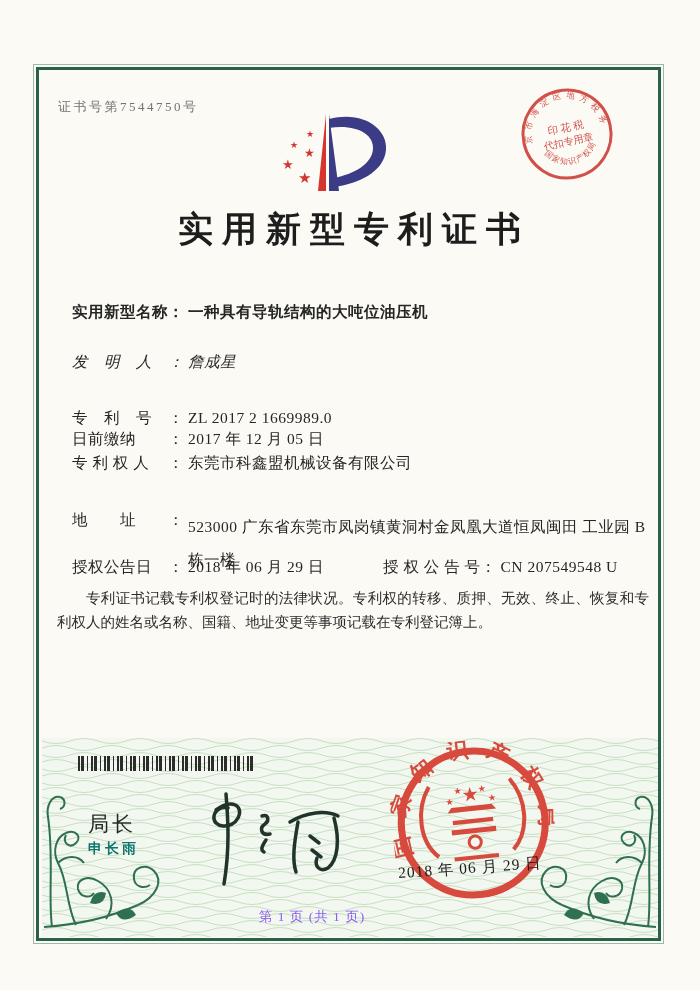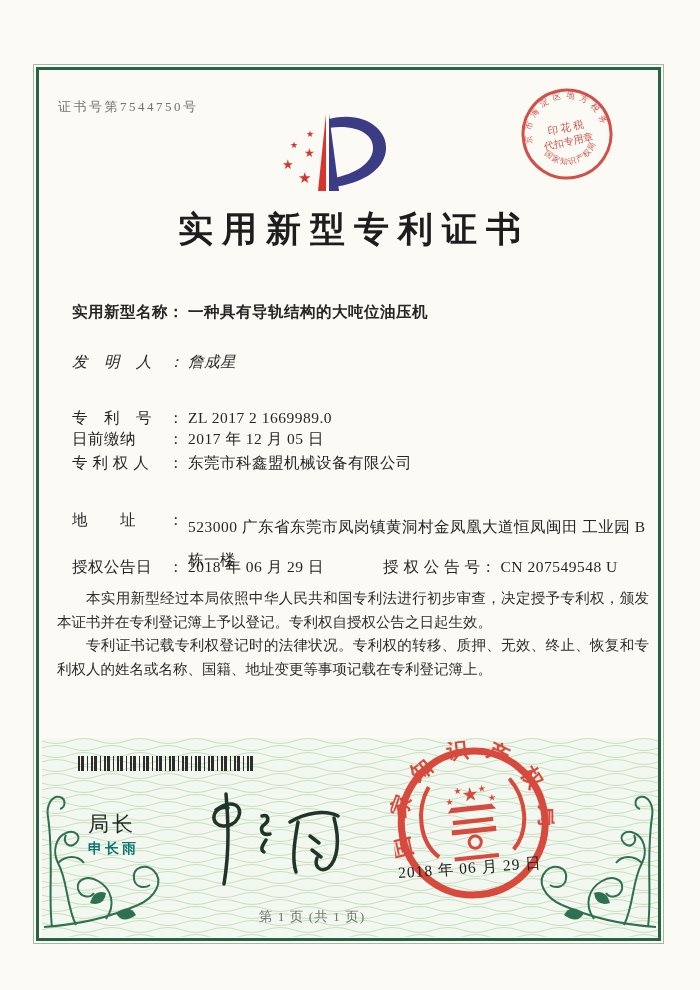--- a/index.html
+++ b/index.html
@@ -32,21 +32,21 @@
   .paras p{margin:0;font-size:14.5px;line-height:23.5px;text-indent:2em;text-align:justify;color:#2c2c2c;}
   
   .guilloche{left:42px;top:738px;width:616px;height:199px;background:#f2f8ef;overflow:hidden;}
   .barcode{left:78px;top:756px;width:178px;height:15px;
     background:repeating-linear-gradient(90deg,#2c2c2c 0 2px,transparent 2px 3px,#2c2c2c 3px 6px,transparent 6px 9px,#2c2c2c 9px 10px,transparent 10px 13px);}
   .director-title{left:88px;top:810px;font-size:21px;letter-spacing:3px;color:#1f2a22;}
   .director-name{left:88px;top:840px;font-size:14px;letter-spacing:3px;color:#0f766e;font-weight:bold;}
   .signature{left:186px;top:788px;width:160px;height:100px;}
   .seal{left:392px;top:740px;width:162px;height:162px;transform:rotate(-6deg);opacity:.92;}
   .seal-date{left:398px;top:858px;font-size:15.5px;letter-spacing:1px;color:#1c1c1c;transform:rotate(-4deg);z-index:5;}
-  .footer{left:32px;top:908px;width:560px;text-align:center;font-size:13.5px;color:#737373;letter-spacing:1px;}
+  .footer{left:32px;top:908px;width:560px;text-align:center;font-size:13.5px;color:#8b5cf6;letter-spacing:1px;}
   .orn{bottom:2px;width:175px;height:150px;}
   .orn-left{left:2px;}
   .orn-right{right:2px;transform:scaleX(-1);}
   svg{display:block;}
 </style>
 </head>
 <body>
 
 <div class="abs frame-outer">
   <div class="frame-inner"></div>
@@ -102,21 +102,20 @@
   <span class="lab">地　　址</span><span class="col">：</span><span class="addr-val">523000 广东省东莞市凤岗镇黄洞村金凤凰大道恒凤闽田 工业园 B 栋一楼</span>
 </div>
 <div class="abs row row-grantd">
   <span class="lab">授权公告日</span><span class="col">：</span><span>2018 年 06 月 29 日</span>
 </div>
 <div class="abs row row-grantn">
   <span>授 权 公 告 号</span><span class="col">：</span><span>CN 207549548 U</span>
 </div>
 
 <div class="abs paras">
-  <p>本实用新型经过本局依照中华人民共和国专利法进行初步审查，决定授予专利权，颁发本证书并在专利登记簿上予以登记。专利权自授权公告之日起生效。</p>
   <p>专利证书记载专利权登记时的法律状况。专利权的转移、质押、无效、终止、恢复和专利权人的姓名或名称、国籍、地址变更等事项记载在专利登记簿上。</p>
 </div>
 
 <div class="abs guilloche">
   <svg id="waves" width="616" height="199" viewBox="0 0 616 199">
       <path d="M-28 3 q14 -5 28 0 q14 5 28 0 q14 -5 28 0 q14 5 28 0 q14 -5 28 0 q14 5 28 0 q14 -5 28 0 q14 5 28 0 q14 -5 28 0 q14 5 28 0 q14 -5 28 0 q14 5 28 0 q14 -5 28 0 q14 5 28 0 q14 -5 28 0 q14 5 28 0 q14 -5 28 0 q14 5 28 0 q14 -5 28 0 q14 5 28 0 q14 -5 28 0 q14 5 28 0 q14 -5 28 0 q14 5 28 0 q14 -5 28 0 q14 5 28 0" fill="none" stroke="#c9dec3" stroke-width="1"></path>
       <path d="M-28 10 q14 5 28 0 q14 -5 28 0 q14 5 28 0 q14 -5 28 0 q14 5 28 0 q14 -5 28 0 q14 5 28 0 q14 -5 28 0 q14 5 28 0 q14 -5 28 0 q14 5 28 0 q14 -5 28 0 q14 5 28 0 q14 -5 28 0 q14 5 28 0 q14 -5 28 0 q14 5 28 0 q14 -5 28 0 q14 5 28 0 q14 -5 28 0 q14 5 28 0 q14 -5 28 0 q14 5 28 0 q14 -5 28 0 q14 5 28 0 q14 -5 28 0" fill="none" stroke="#c9dec3" stroke-width="1"></path>
       <path d="M-28 17 q14 -5 28 0 q14 5 28 0 q14 -5 28 0 q14 5 28 0 q14 -5 28 0 q14 5 28 0 q14 -5 28 0 q14 5 28 0 q14 -5 28 0 q14 5 28 0 q14 -5 28 0 q14 5 28 0 q14 -5 28 0 q14 5 28 0 q14 -5 28 0 q14 5 28 0 q14 -5 28 0 q14 5 28 0 q14 -5 28 0 q14 5 28 0 q14 -5 28 0 q14 5 28 0 q14 -5 28 0 q14 5 28 0 q14 -5 28 0 q14 5 28 0" fill="none" stroke="#c9dec3" stroke-width="1"></path>
       <path d="M-28 24 q14 5 28 0 q14 -5 28 0 q14 5 28 0 q14 -5 28 0 q14 5 28 0 q14 -5 28 0 q14 5 28 0 q14 -5 28 0 q14 5 28 0 q14 -5 28 0 q14 5 28 0 q14 -5 28 0 q14 5 28 0 q14 -5 28 0 q14 5 28 0 q14 -5 28 0 q14 5 28 0 q14 -5 28 0 q14 5 28 0 q14 -5 28 0 q14 5 28 0 q14 -5 28 0 q14 5 28 0 q14 -5 28 0 q14 5 28 0 q14 -5 28 0" fill="none" stroke="#c9dec3" stroke-width="1"></path>
       <path d="M-28 31 q14 -5 28 0 q14 5 28 0 q14 -5 28 0 q14 5 28 0 q14 -5 28 0 q14 5 28 0 q14 -5 28 0 q14 5 28 0 q14 -5 28 0 q14 5 28 0 q14 -5 28 0 q14 5 28 0 q14 -5 28 0 q14 5 28 0 q14 -5 28 0 q14 5 28 0 q14 -5 28 0 q14 5 28 0 q14 -5 28 0 q14 5 28 0 q14 -5 28 0 q14 5 28 0 q14 -5 28 0 q14 5 28 0 q14 -5 28 0 q14 5 28 0" fill="none" stroke="#c9dec3" stroke-width="1"></path>

